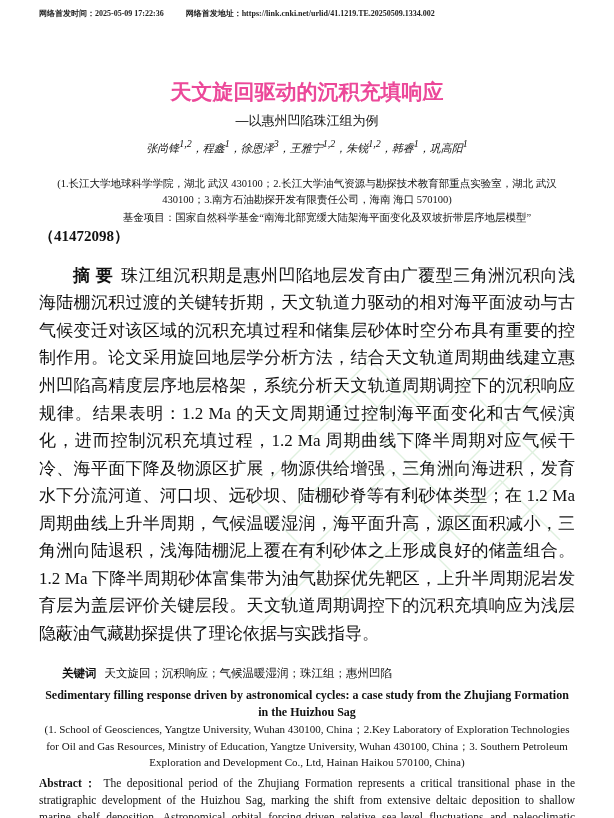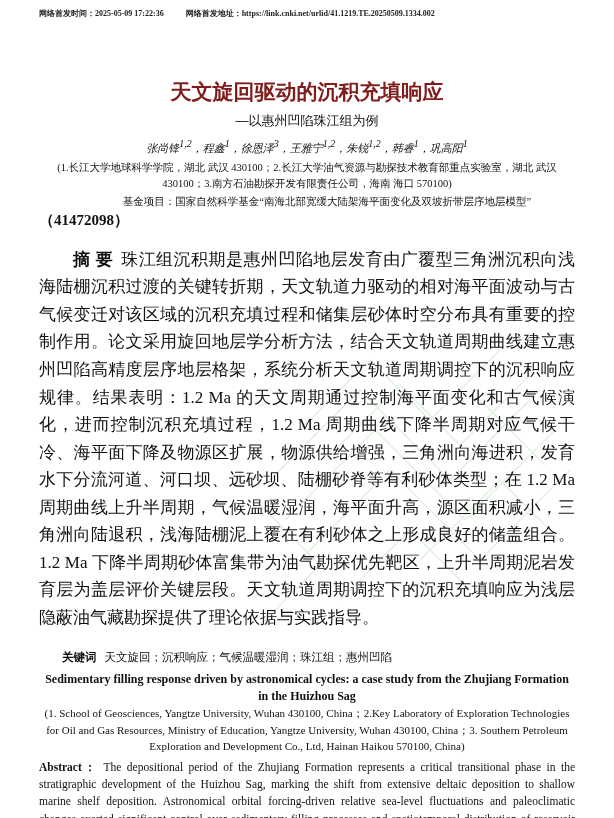--- a/index.html
+++ b/index.html
@@ -33,39 +33,39 @@
     gap:22px;
     white-space:nowrap;
   }
   .title-cn{
     margin-top:60px;
     text-align:center;
     font-family:"Liberation Sans","DejaVu Sans",sans-serif;
     font-weight:bold;
     font-size:21px;
     line-height:1.2;
-    color:#7f1d1d;
+    color:#ec4899;
   }
   .subtitle-cn{
     margin-top:8px;
     text-align:center;
     font-family:"Liberation Sans","DejaVu Sans",sans-serif;
     font-weight:normal;
     font-size:13px;
     color:#111;
   }
   .authors-cn{
     margin-top:8px;
     text-align:center;
     font-size:11px;
     font-style:italic;
   }
   .authors-cn sup, .authors-en sup{font-size:10px;}
   .affil-cn{
-    margin-top:4px;
+    margin-top:20px;
     text-align:center;
     font-size:10.5px;
     line-height:1.55;
   }
   .fund-line1{
     margin-top:2px;
     text-align:center;
     font-size:10.5px;
     line-height:1.45;
   }

